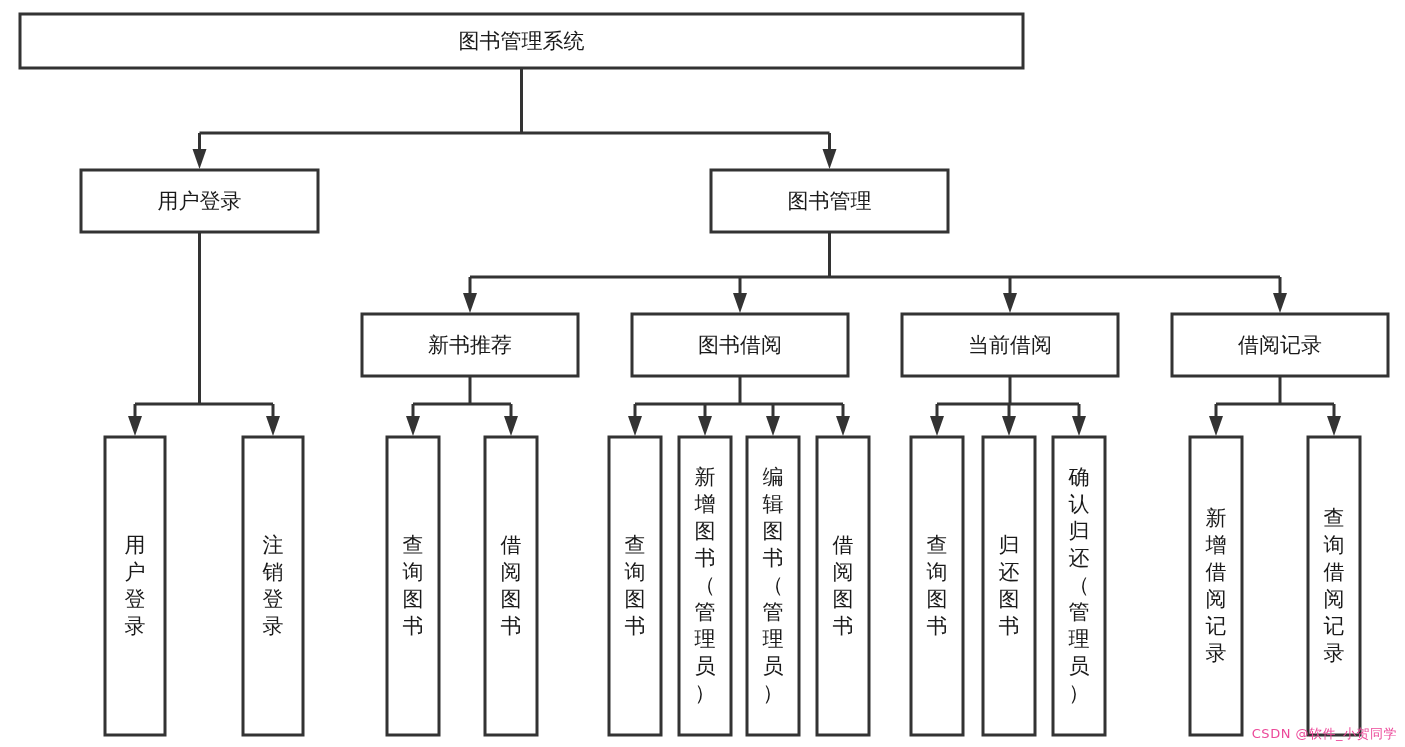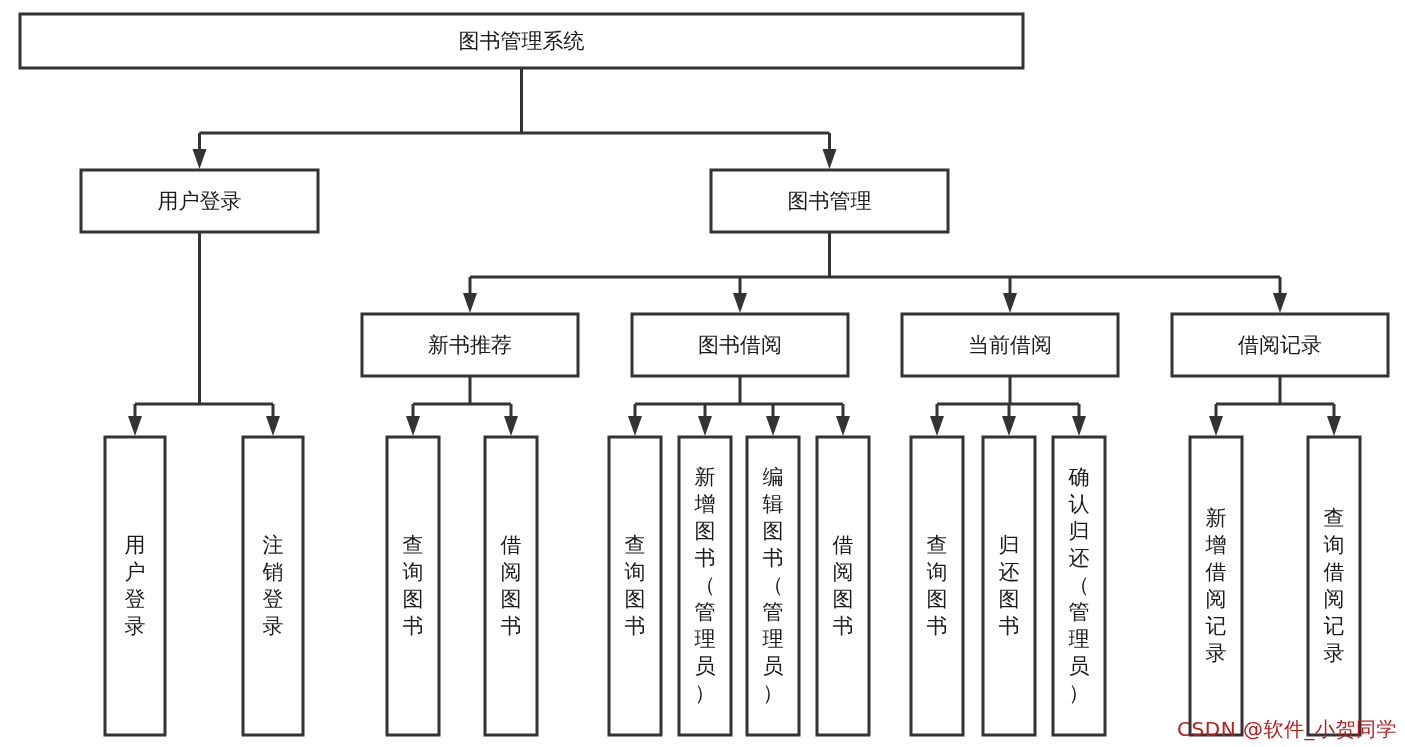--- a/index.html
+++ b/index.html
@@ -55,22 +55,22 @@
     font-size: 21px;
     fill: #1a1a1a;
     text-anchor: middle;
     dominant-baseline: middle;
   }
   .watermark {
     position: absolute;
     right: 8px;
     bottom: 4px;
     font-family: "DejaVu Sans", "Liberation Sans", sans-serif;
-    font-size: 20px;
-    color: #b91c1c;
+    font-size: 13px;
+    color: #ec4899;
     white-space: nowrap;
     letter-spacing: 0.5px;
     user-select: none;
   }
 </style>
 </head>
 <body>
 
 <div id="diagram-root">
   <svg id="tree-svg" viewBox="0 0 1405 747">

